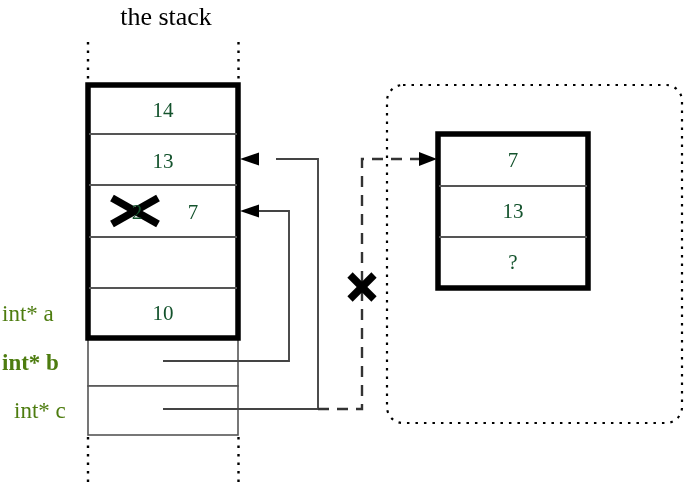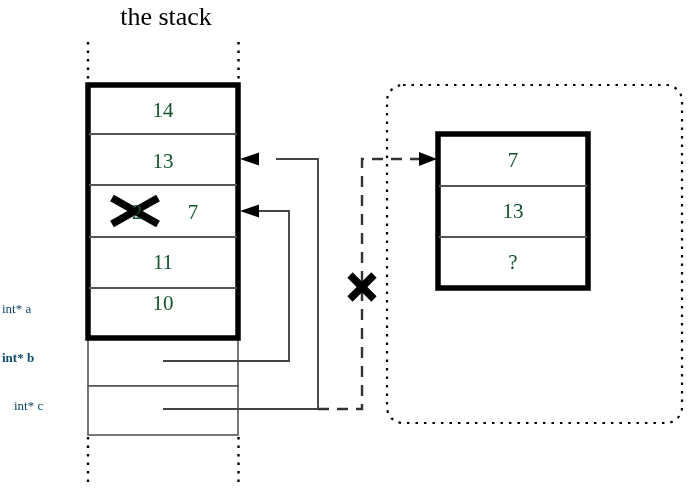--- a/index.html
+++ b/index.html
@@ -34,22 +34,22 @@
 
   .cell-value {
     position: absolute;
     font-size: 21px;
     color: #14532d;
     text-align: center;
     white-space: nowrap;
   }
   .var-label {
     position: absolute;
-    font-size: 13px;
-    color: #0c4a6e;
+    font-size: 23px;
+    color: #4d7c0f;
     white-space: nowrap;
   }
 </style>
 </head>
 <body>
 
 <div id="diagram">
 
   <div class="title" id="title-stack">the stack</div>
 
@@ -99,22 +99,21 @@
 
     <rect x="438" y="134" width="150" height="154" fill="#ffffff" stroke="#000000" stroke-width="5.5"></rect>
     <line x1="439" y1="186" x2="587" y2="186" stroke="#555555" stroke-width="1.8"></line>
     <line x1="439" y1="237" x2="587" y2="237" stroke="#555555" stroke-width="1.8"></line>
   </svg>
 
   <div class="cell-value" style="left:88px; top:98px; width:150px;">14</div>
   <div class="cell-value" style="left:88px; top:149px; width:150px;">13</div>
   <div class="cell-value" style="left:104px; top:200px; width:66px;">2</div>
   <div class="cell-value" style="left:170px; top:200px; width:46px;">7</div>
-  <div class="cell-value" style="left:88px; top:250px; width:150px;">11</div>
-  <div class="cell-value" style="left:88px; top:291px; width:150px;font-family:Liberation Serif, serif;">10</div>
+  <div class="cell-value" style="left:88px; top:301px; width:150px;font-family:Liberation Serif, serif;">10</div>
 
   <div class="cell-value" style="left:438px; top:148px; width:150px;">7</div>
   <div class="cell-value" style="left:438px; top:199px; width:150px;">13</div>
   <div class="cell-value" style="left:438px; top:250px; width:150px;">?</div>
 
   <div class="var-label" style="left:2px; top:301px;">int* a</div>
   <div class="var-label" style="left:2px; top:350px;font-weight:bold;">int* b</div>
   <div class="var-label" style="left:14px; top:398px;">int* c</div>
 
 </div>

